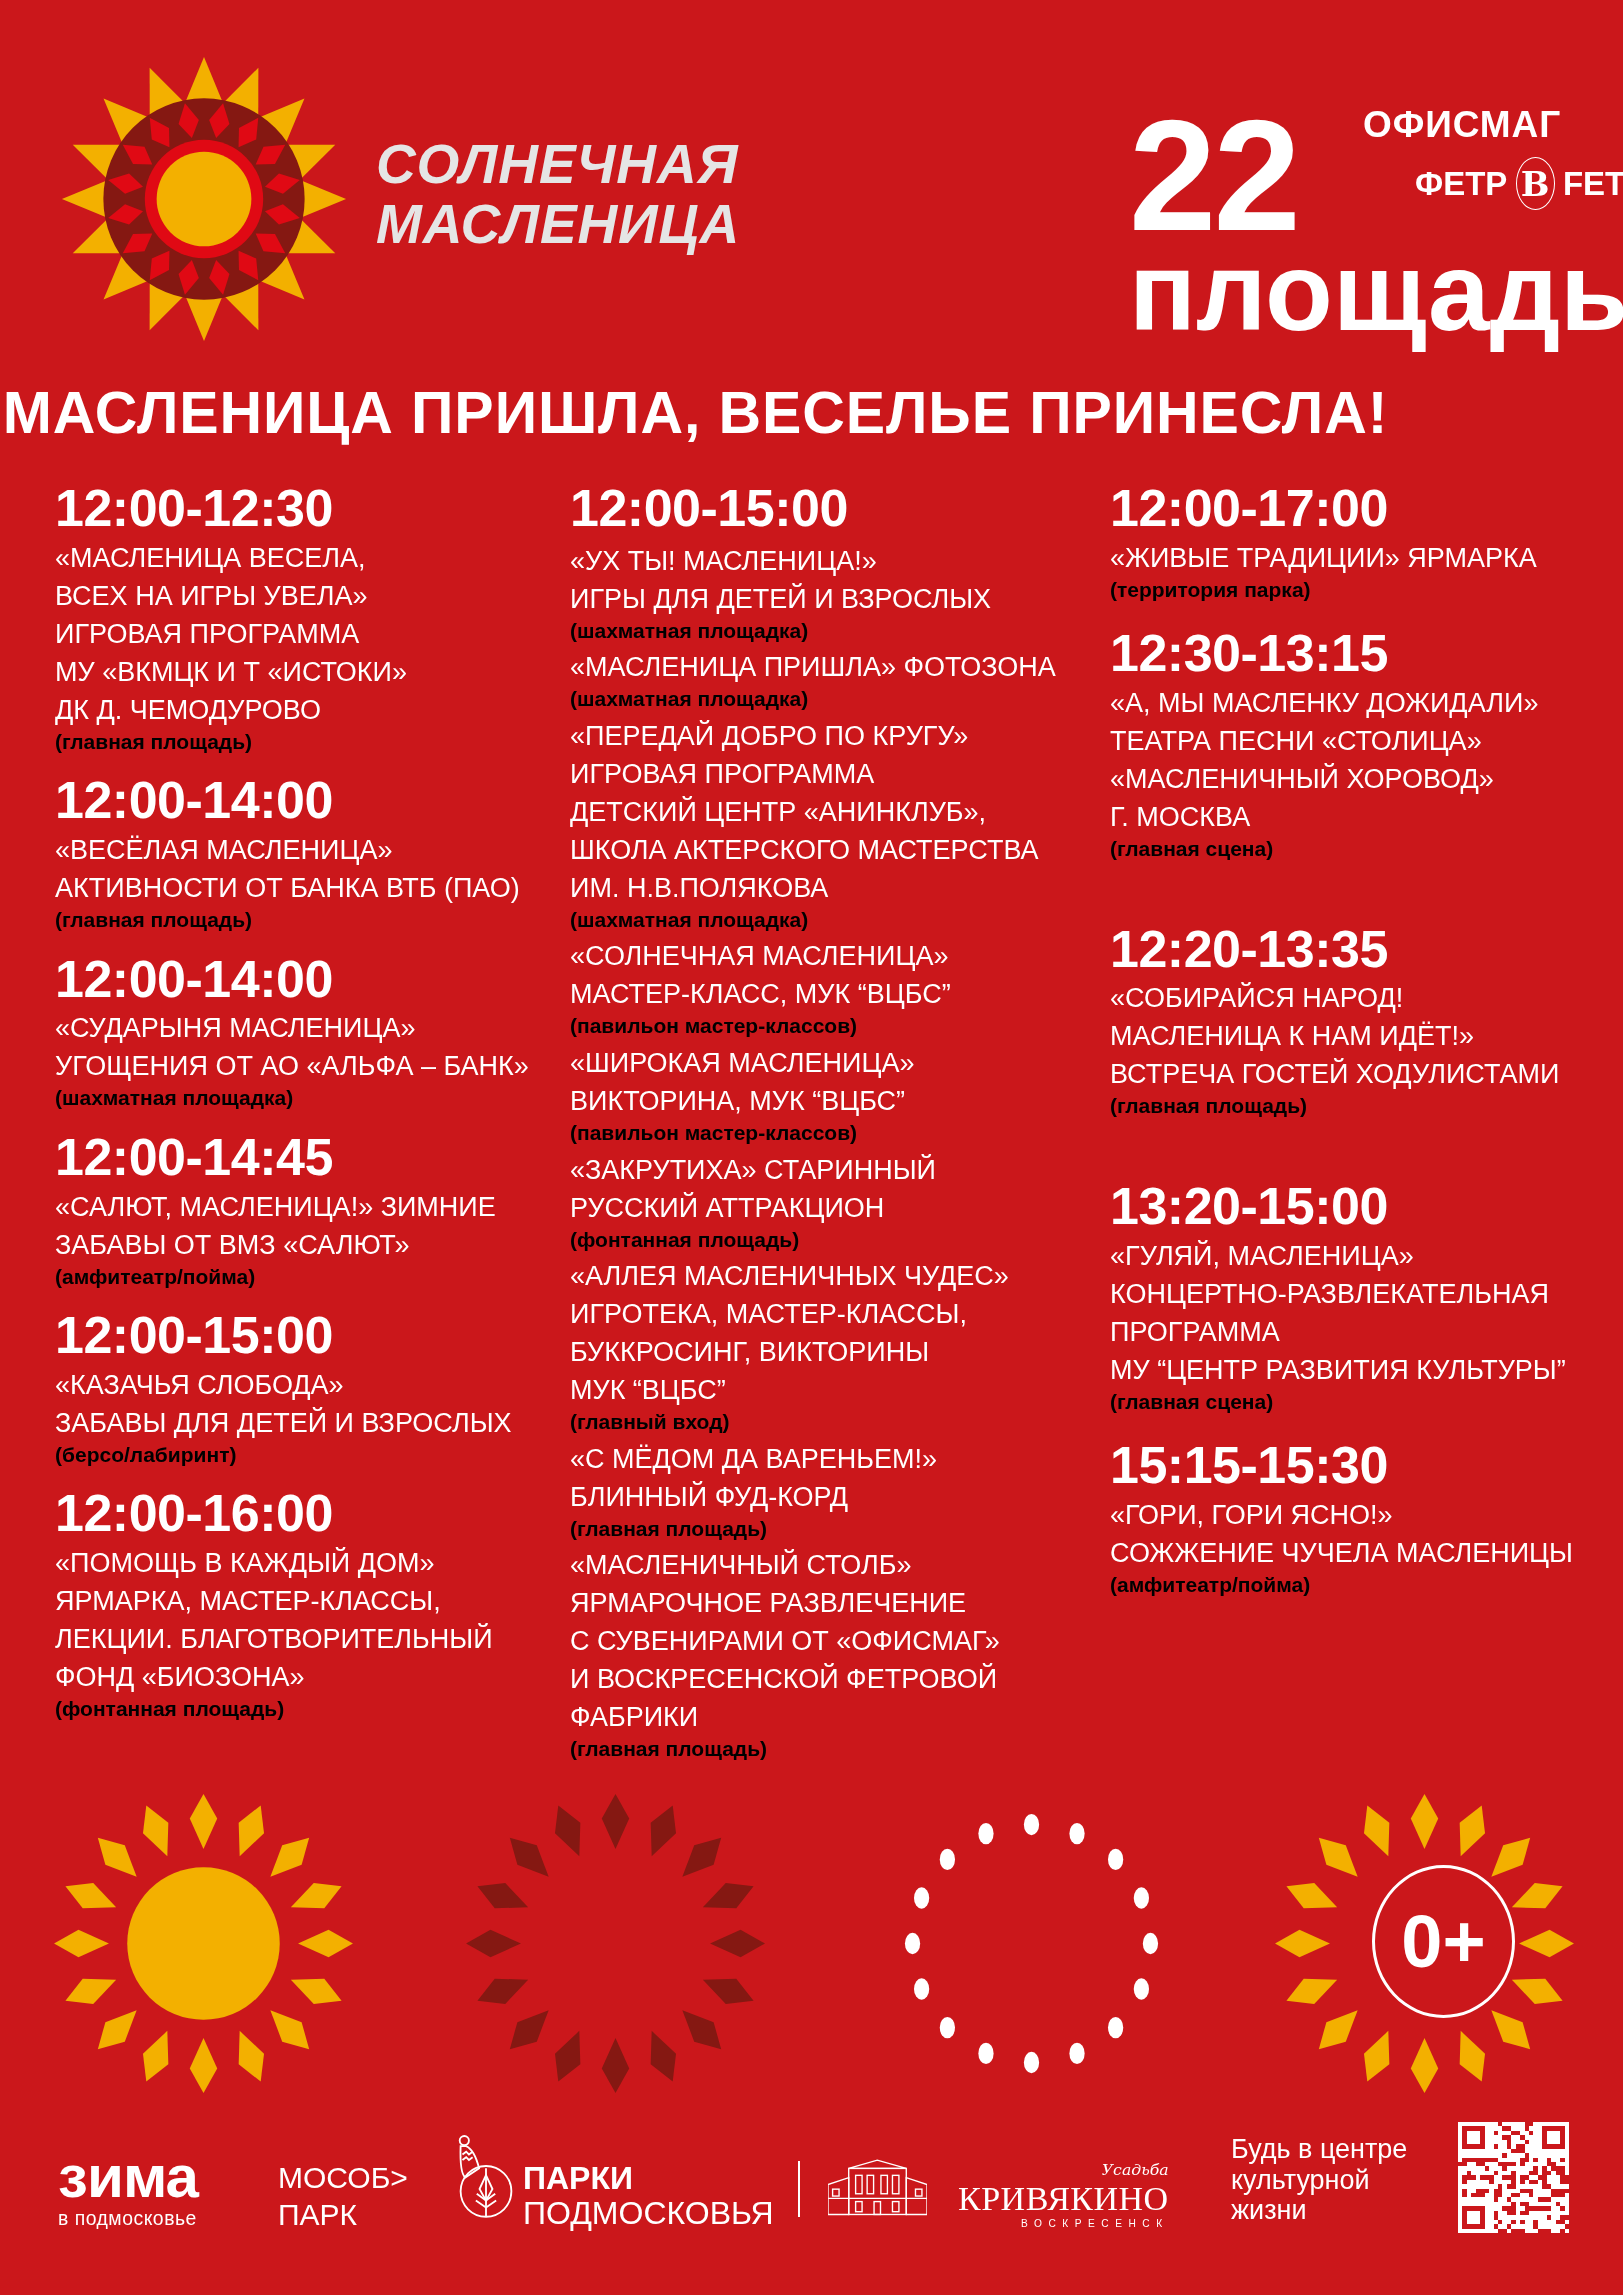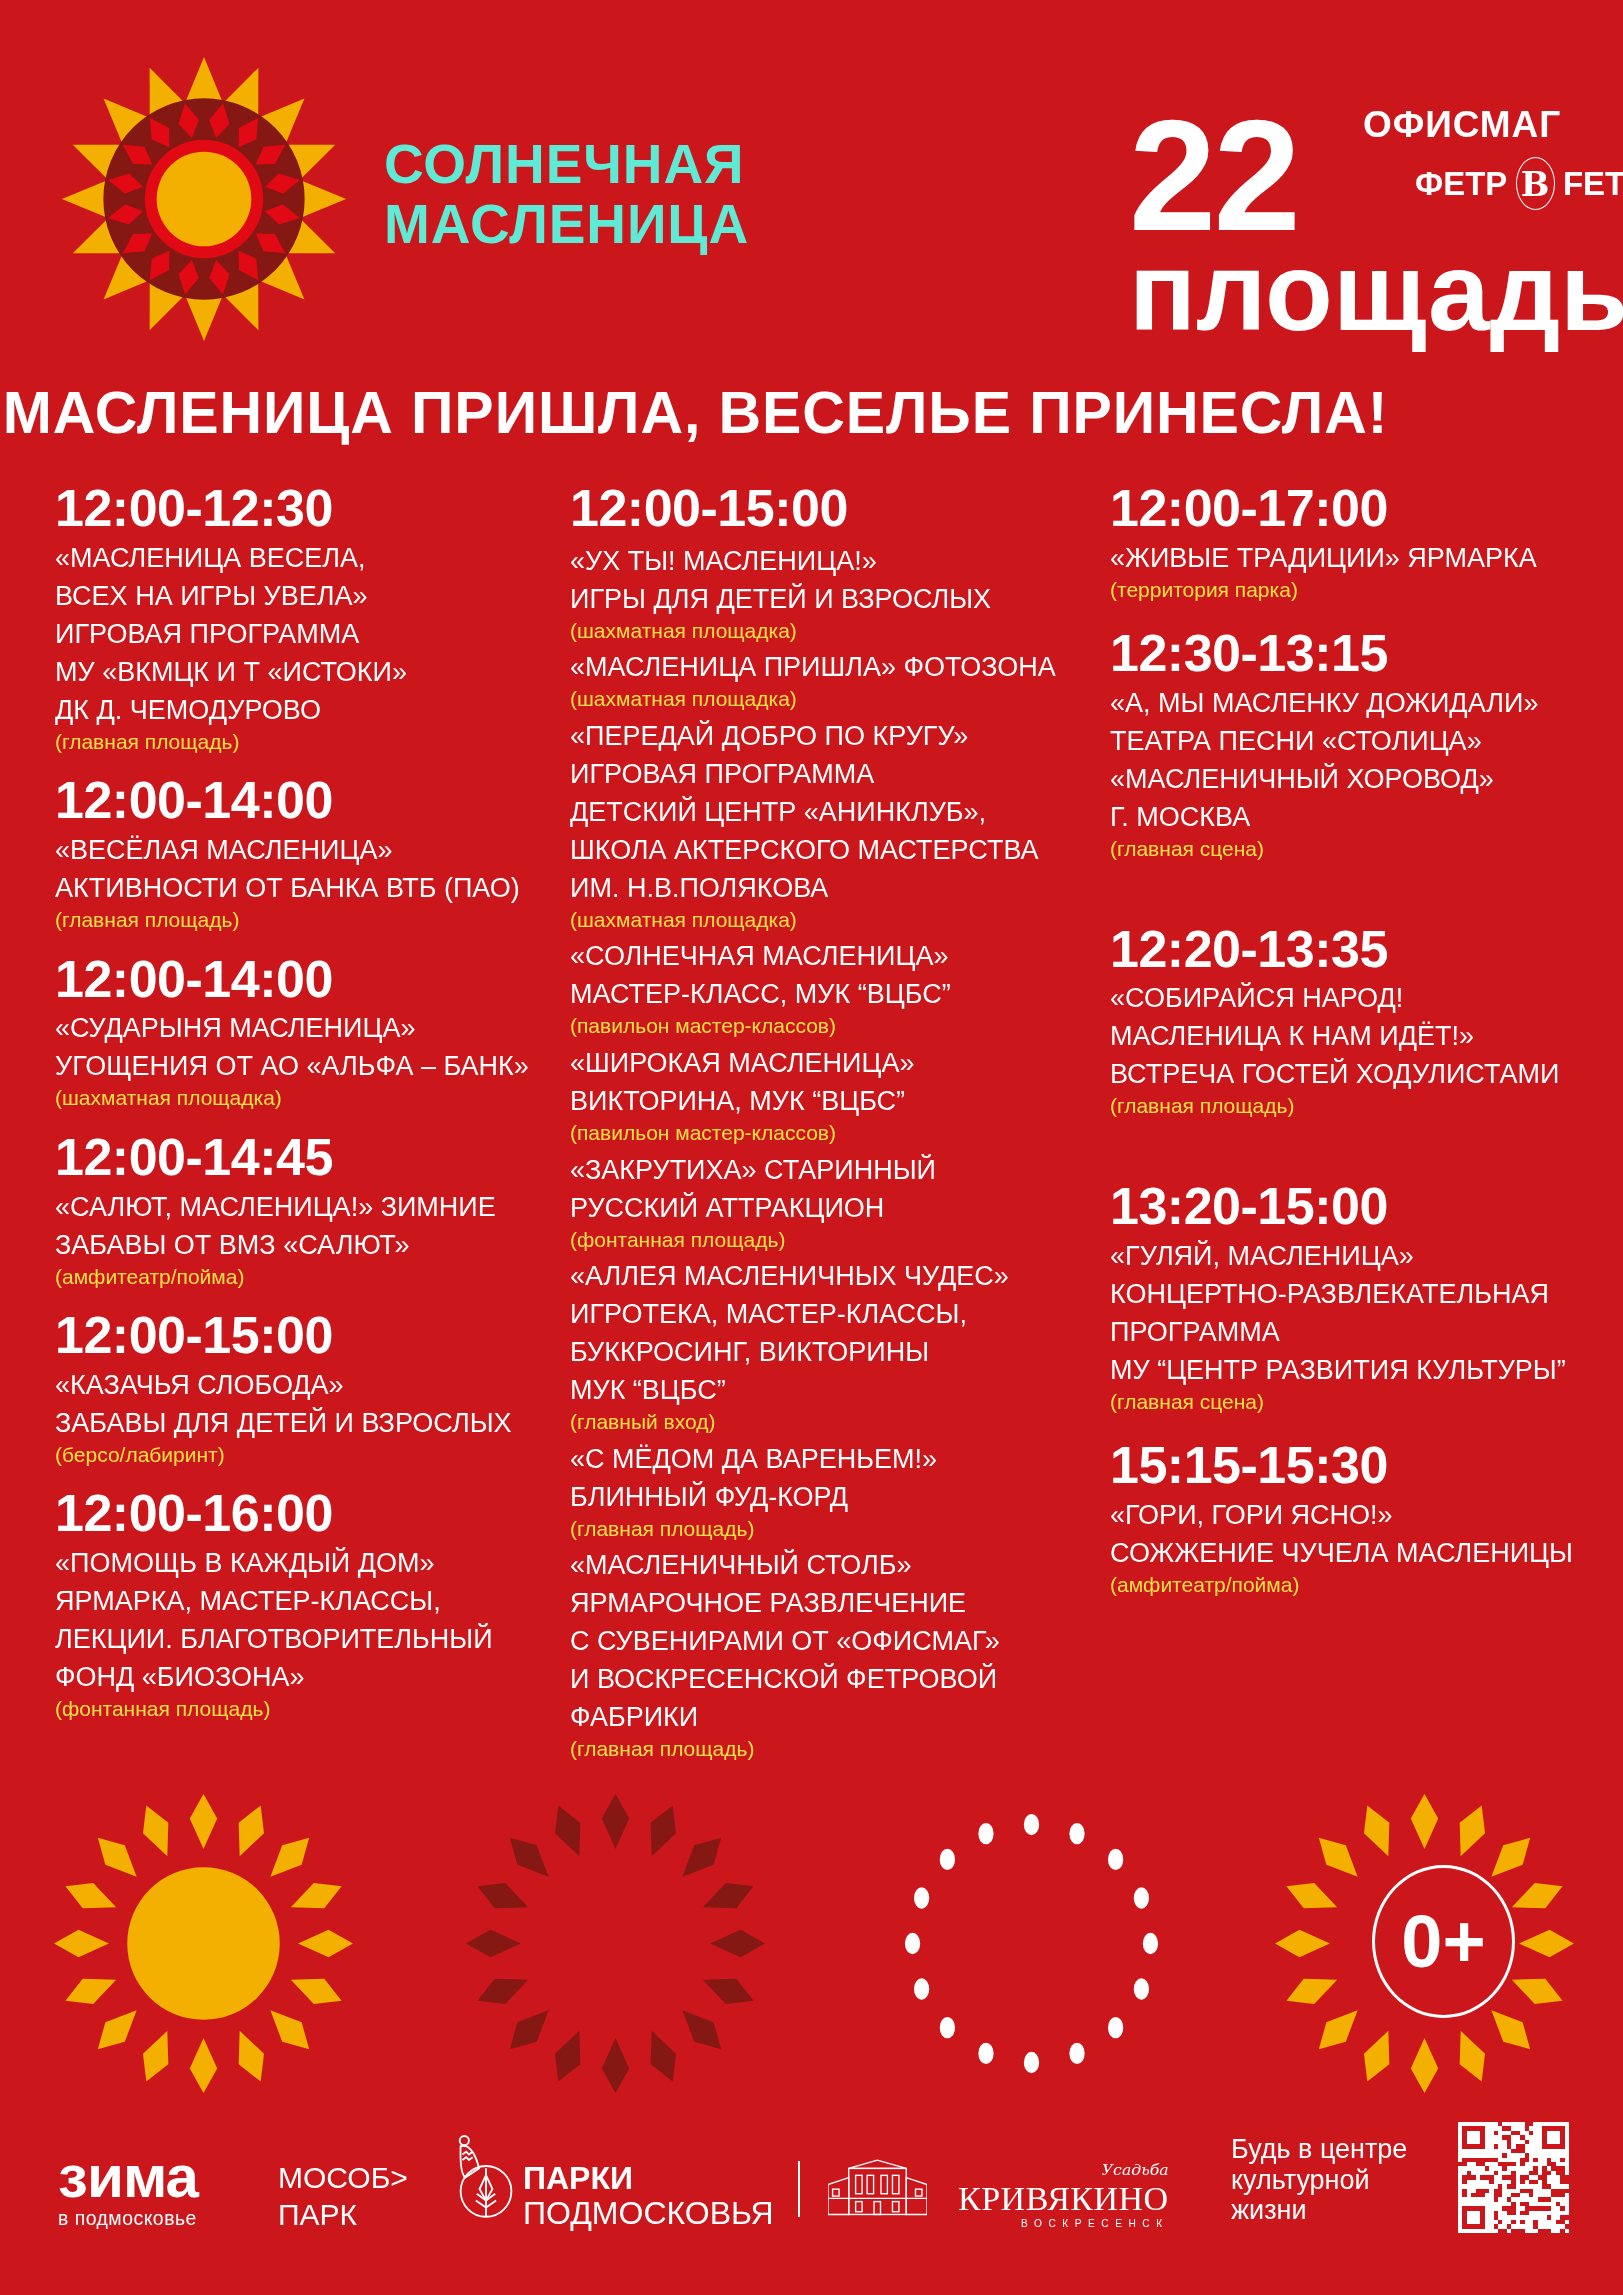--- a/index.html
+++ b/index.html
@@ -8,22 +8,22 @@
     background: #cb171b;
     font-family: "Liberation Sans", "DejaVu Sans", sans-serif;
     color: #ffffff;
     position: relative;
   }
   .abs { position: absolute; }
 
   
   .logo-sun { left: 56px; top: 51px; width: 296px; width: 296px; height: 296px; }
   .logo-title {
-    left: 384px; top: 134px; font-weight: bold; font-size: 55px;
-    line-height: 60px; letter-spacing: 0.9px; color: #5eead4;
+    left: 376px; top: 134px; font-weight: bold; font-size: 55px;
+    line-height: 60px; letter-spacing: 0.9px; color: #e5e5e5; font-style: italic;
   }
   .date-num {
     left: 1129px; top: 97px; font-weight: bold; font-size: 157px; line-height: 157px;
     letter-spacing: -2.8px;
   }
   .date-month {
     left: 1129px; top: 227px; font-weight: bold; font-size: 111px; line-height: 130px;
   }
   .sponsor-ofismag {
     left: 1363px; top: 104px; font-weight: bold; font-size: 37px; letter-spacing: 0.9px;
@@ -48,21 +48,21 @@
   .col-3 { left: 1110px; width: 509px; }
   .block { margin-bottom: 18.5px; }
   .time {
     font-weight: bold; font-size: 52px; line-height: 55px; letter-spacing: -0.5px;
     margin-bottom: 2.8px;
   }
   .line {
     font-size: 27px; line-height: 38px; text-transform: uppercase; white-space: nowrap;
   }
   .place {
-    font-size: 21px; line-height: 26px; color: #fde047; font-weight: normal; white-space: nowrap;
+    font-size: 21px; line-height: 26px; color: #000000; font-weight: bold; white-space: nowrap;
   }
   .col-2 .block { margin-bottom: 4.6px; }
   .col-2 .time { margin-bottom: 5.6px; }
   .col-3 .block { margin-bottom: 23px; }
   .gap-lg { margin-bottom: 60px !important; }
 
   
   .deco { top: 1791px; width: 305px; height: 305px; }
   .deco-1 { left: 51px; }
   .deco-2 { left: 463px; }

